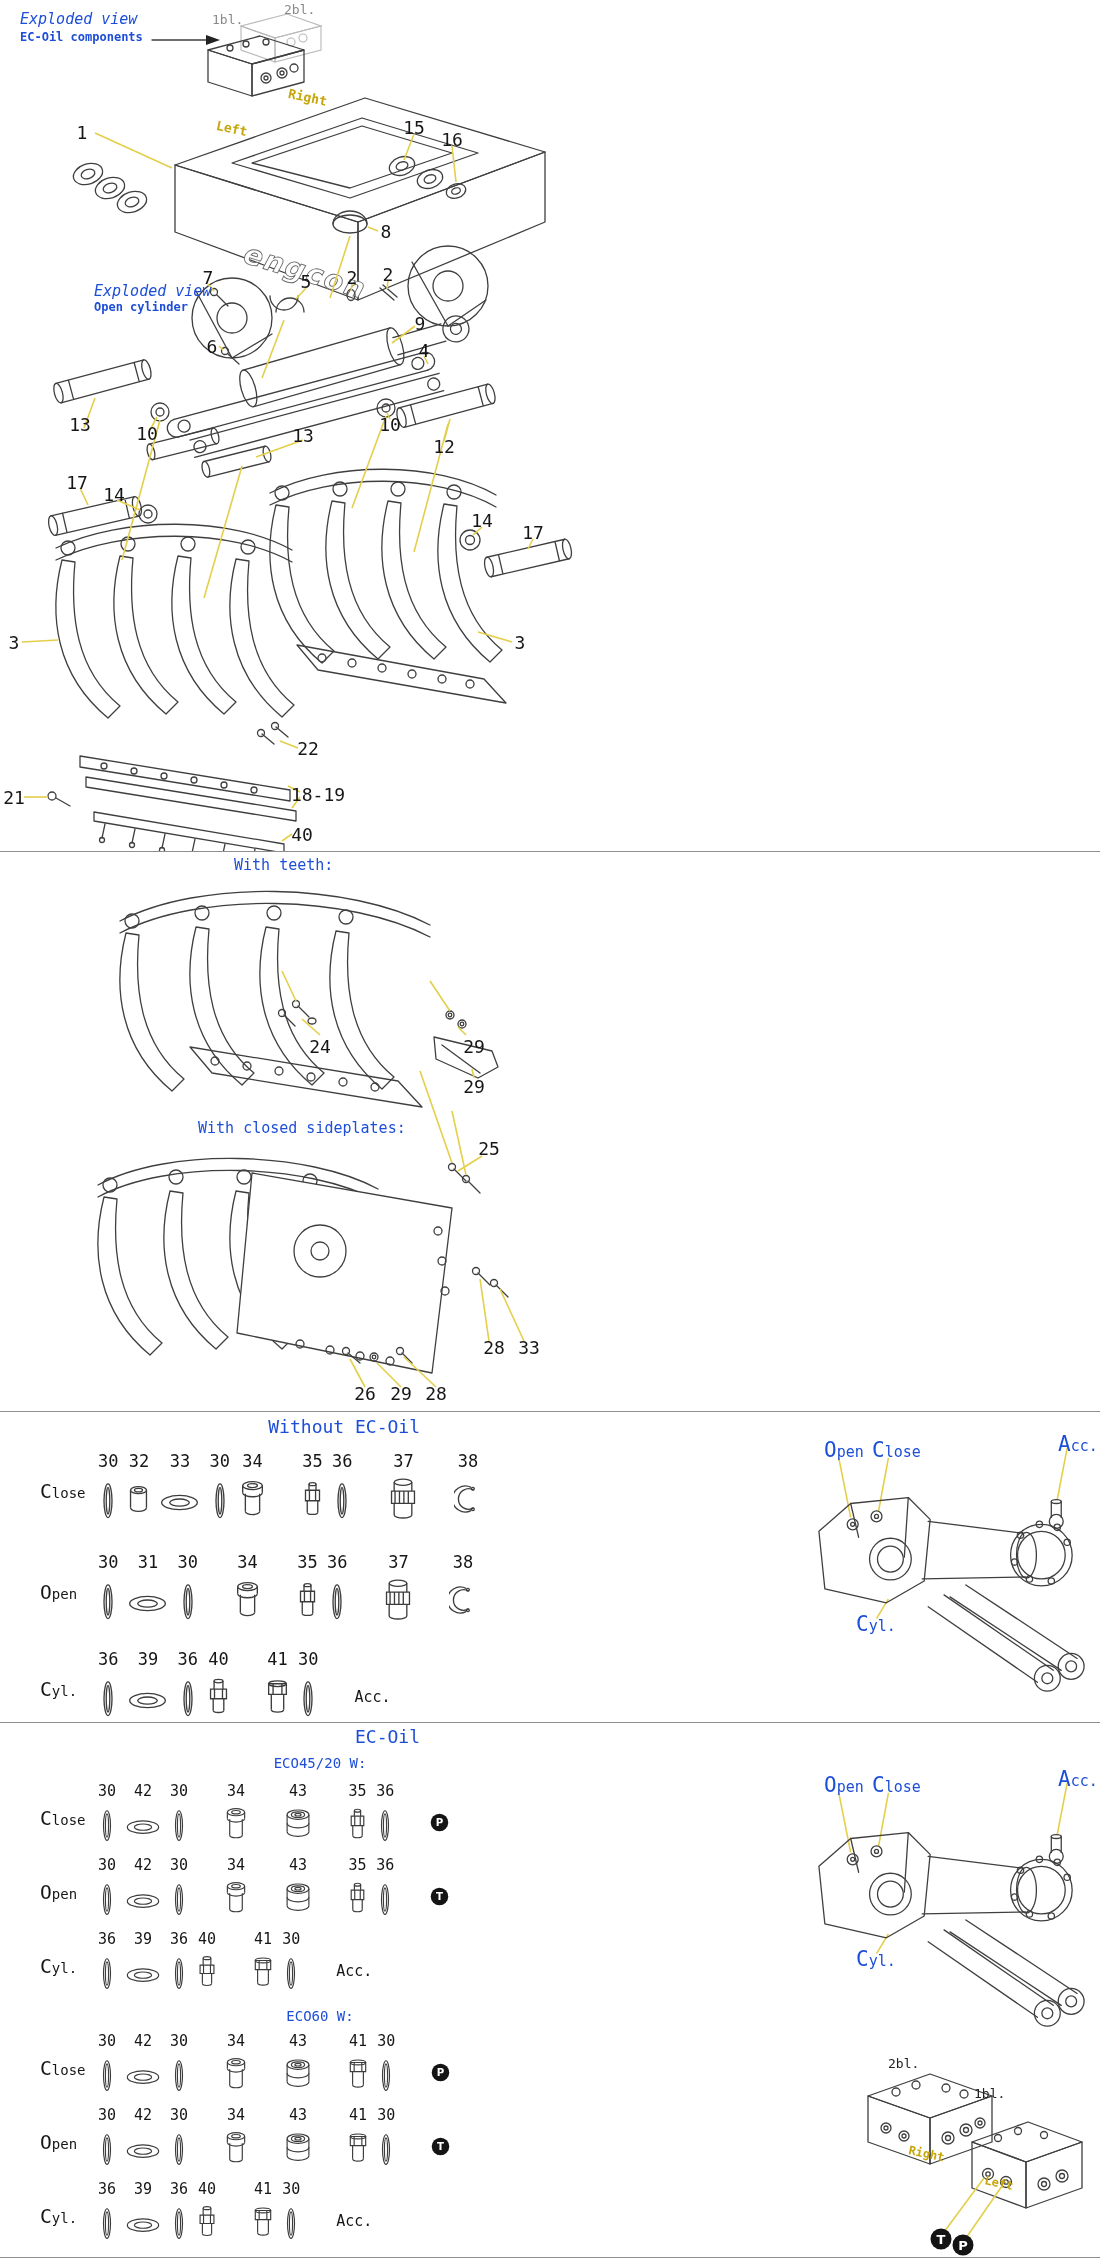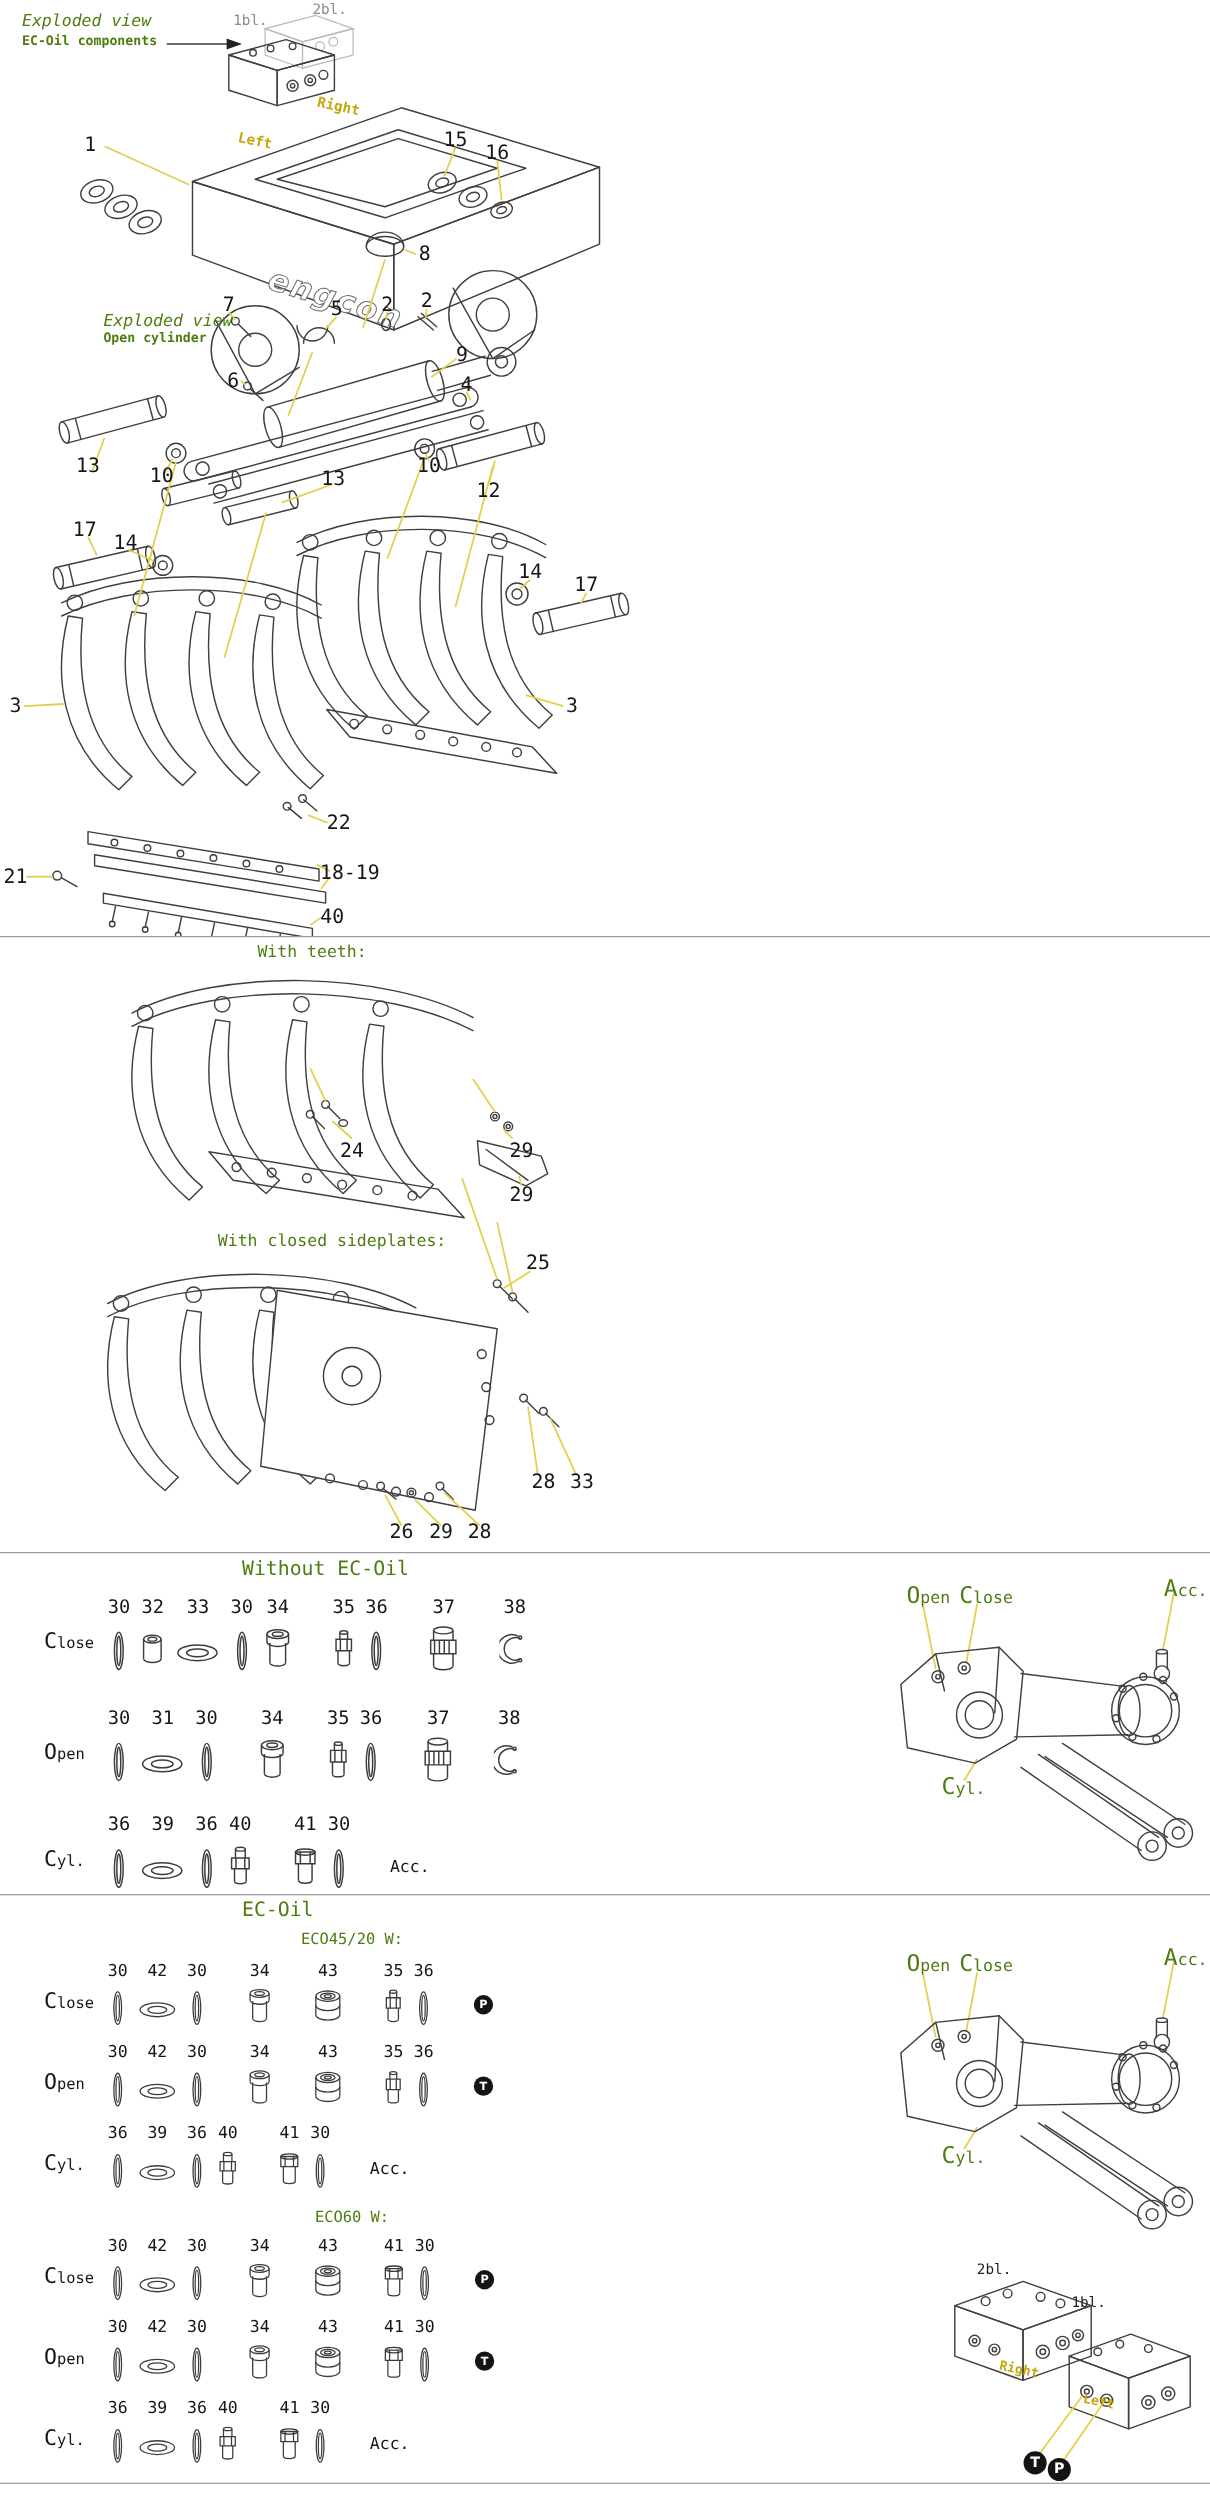--- a/index.html
+++ b/index.html
@@ -1,25 +1,25 @@
 <!DOCTYPE html>
 <html><head>
 <meta charset="utf-8">
 <style>
   * { margin:0; padding:0; box-sizing:border-box; }
   body { background:#fff; font-family:"DejaVu Sans Mono","Liberation Mono",monospace; color:#161616; }
   .page { position:relative; width:1100px; height:2266px; background:#fff; overflow:hidden; }
   .sep { position:absolute; left:0; width:1100px; border-top:1.5px solid #8f8f8f; z-index:2; }
-  .lbl { position:absolute; white-space:nowrap; color:#4d7c0f; z-index:6; font-size:15px; }
+  .lbl { position:absolute; white-space:nowrap; color:#1d4ed8; z-index:6; font-size:15px; }
   .it  { font-style:italic; font-size:15px; }
   .bold{ font-weight:bold; font-size:12px; }
   .gray{ color:#8a8a8a; font-size:13px; }
   .blk { font-size:13px; color:#222; }
   .gold-lbl { color:#c7a60b; font:bold 13px "DejaVu Sans Mono",monospace; position:absolute; z-index:6; transform-origin:left top; white-space:nowrap; }
-  .sec-title { font-size:18px; text-align:left; }
+  .sec-title { font-size:18px; text-align:right; }
   .sub-title { font-size:14px; text-align:center; }
   .cap { display:inline-block; }
   .cap::first-letter { font-size:1.4em; }
   .callout { position:absolute; transform:translate(-50%,-50%); font-size:18px; color:#161616; white-space:nowrap; z-index:7; }
   
   .prow { position:absolute; display:flex; z-index:6; }
   .rlabel { width:58px; font-size:14px; align-self:center; margin-top:8px; }
   .items { display:flex; align-items:flex-start; }
   .part { display:flex; flex-direction:column; align-items:center; margin-right:9px; }
   .part.gap { margin-left:27px; }

